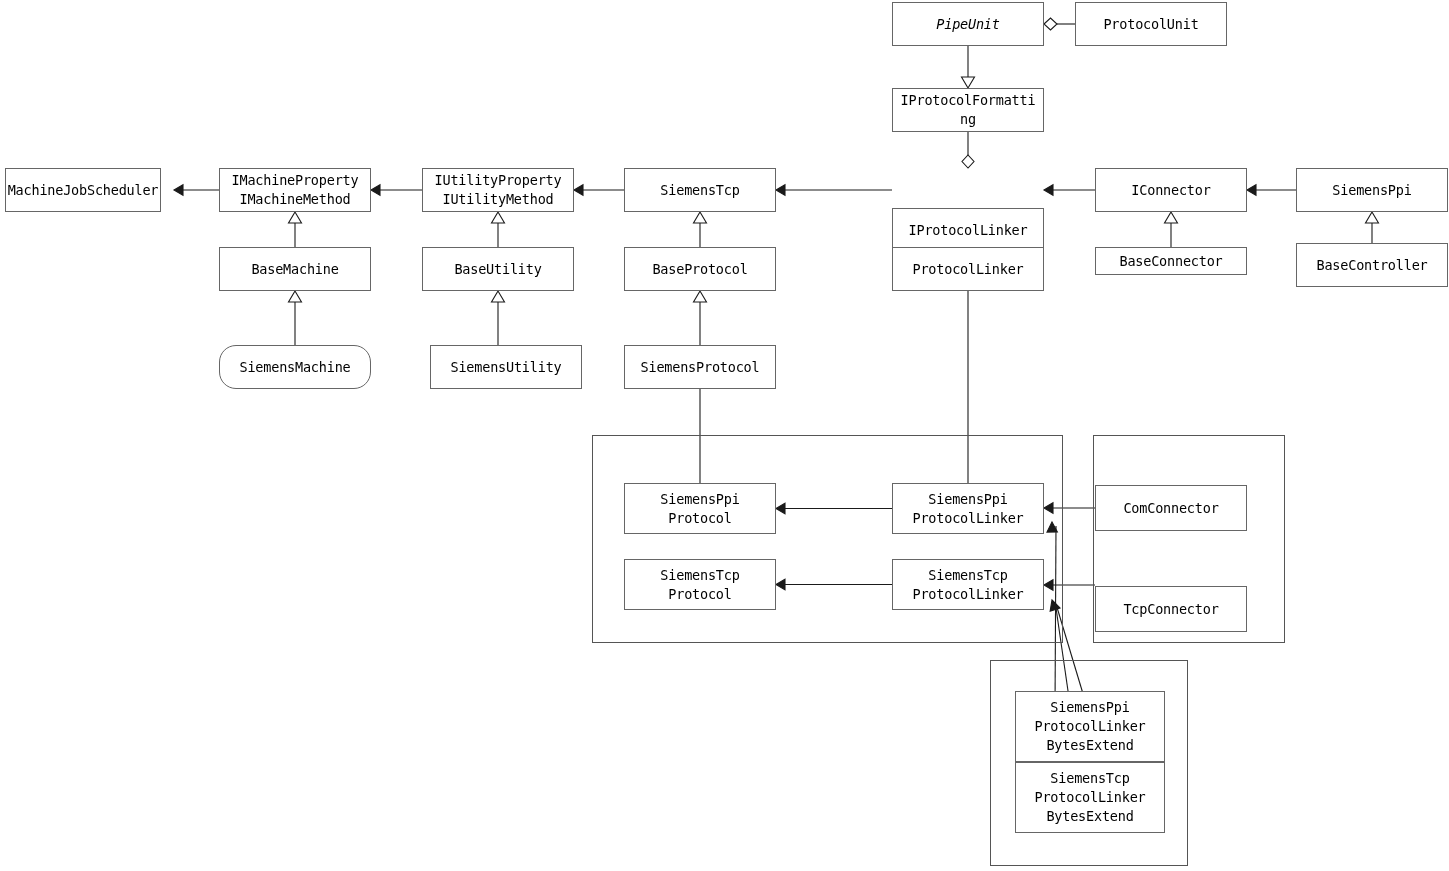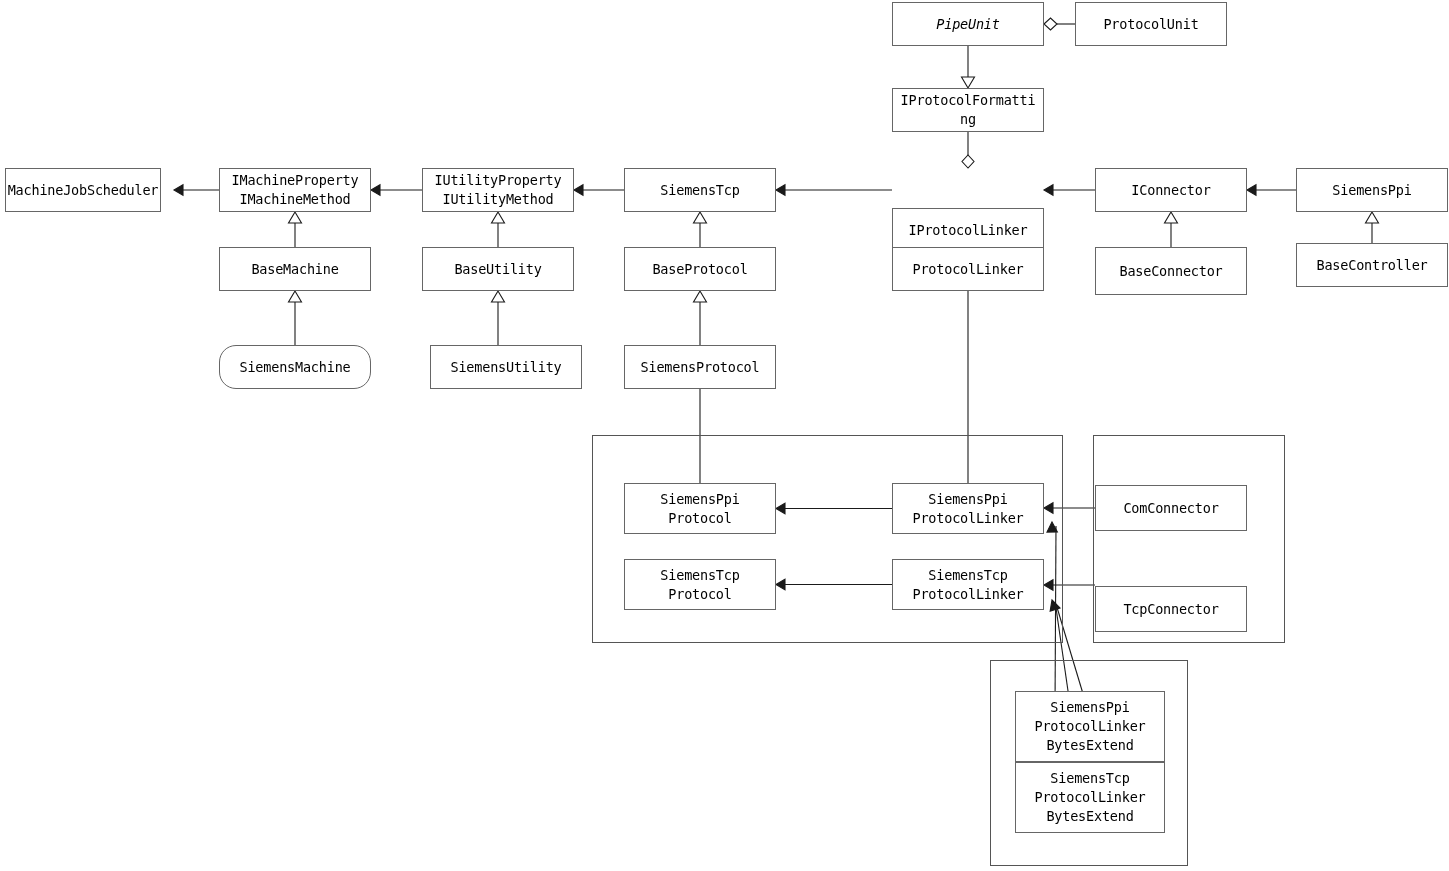--- a/index.html
+++ b/index.html
@@ -121,21 +121,21 @@
       <div class="node" style="left: 422px; top: 168px; width: 152px; height: 44px; border-color: rgb(102, 102, 102);">IUtilityProperty
 IUtilityMethod</div>
       <div class="node" style="left: 624px; top: 168px; width: 152px; height: 44px; border-color: rgb(102, 102, 102);">SiemensTcp</div>
       <div class="node" style="left: 892px; top: 168px; width: 152px; height: 44px; border-color: rgb(102, 102, 102); margin-top: 40px;">IProtocolLinker</div>
       <div class="node" style="left: 1095px; top: 168px; width: 152px; height: 44px; border-color: rgb(102, 102, 102);">IConnector</div>
       <div class="node" style="left: 1296px; top: 168px; width: 152px; height: 44px; border-color: rgb(102, 102, 102);">SiemensPpi</div>
       <div class="node" style="left: 219px; top: 247px; width: 152px; height: 44px; border-color: rgb(102, 102, 102);">BaseMachine</div>
       <div class="node" style="left: 422px; top: 247px; width: 152px; height: 44px; border-color: rgb(102, 102, 102);">BaseUtility</div>
       <div class="node" style="left: 624px; top: 247px; width: 152px; height: 44px; border-color: rgb(102, 102, 102);">BaseProtocol</div>
       <div class="node" style="left: 892px; top: 247px; width: 152px; height: 44px; border-color: rgb(102, 102, 102);">ProtocolLinker</div>
-      <div class="node" style="left: 1095px; top: 247px; width: 152px; height: 48px; border-color: rgb(102, 102, 102);">BaseConnector</div>
+      <div class="node" style="left: 1095px; top: 247px; width: 152px; height: 28px; border-color: rgb(102, 102, 102);">BaseConnector</div>
       <div class="node" style="left: 1296px; top: 243px; width: 152px; height: 44px; border-color: rgb(102, 102, 102);">BaseController</div>
       <div class="node" style="left: 219px; top: 345px; width: 152px; height: 44px; border-color: rgb(102, 102, 102); border-radius: 17px;">SiemensMachine</div>
       <div class="node" style="left: 422px; top: 345px; width: 152px; height: 44px; border-color: rgb(102, 102, 102); margin-left: 8px;">SiemensUtility</div>
       <div class="node" style="left: 624px; top: 345px; width: 152px; height: 44px; border-color: rgb(102, 102, 102);">SiemensProtocol</div>
       <div class="node" style="left: 624px; top: 483px; width: 152px; height: 51px; border-color: rgb(102, 102, 102);">SiemensPpi
 Protocol</div>
       <div class="node" style="left: 624px; top: 559px; width: 152px; height: 51px; border-color: rgb(102, 102, 102);">SiemensTcp
 Protocol</div>
       <div class="node" style="left: 892px; top: 483px; width: 152px; height: 51px; border-color: rgb(102, 102, 102);">SiemensPpi
 ProtocolLinker</div>

